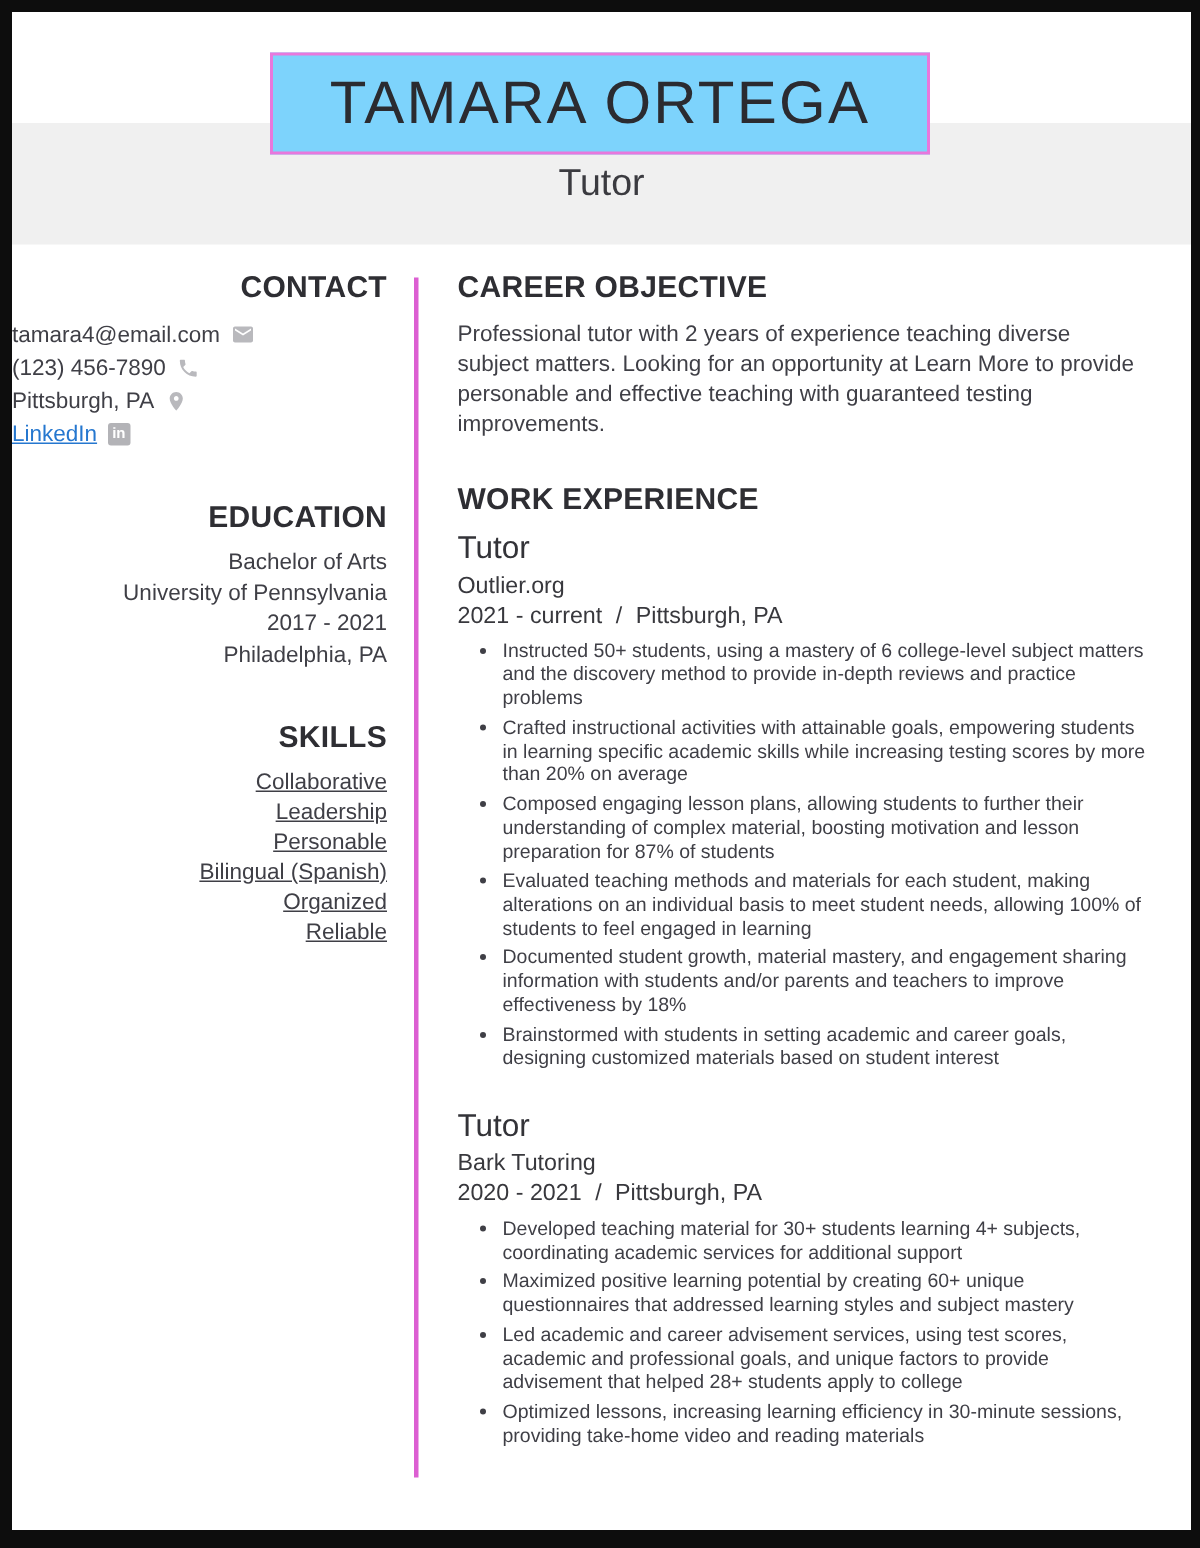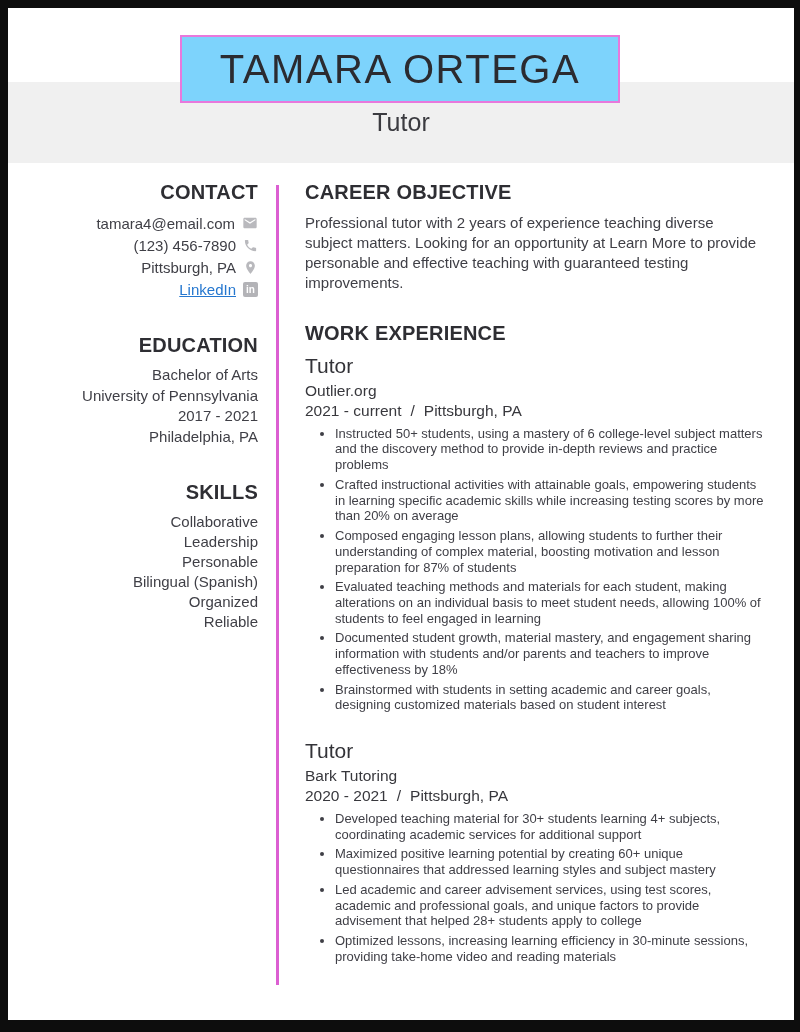--- a/index.html
+++ b/index.html
@@ -31,32 +31,32 @@
   .divider { position:absolute; left:268px; top:22px; width:3px; height:800px; background:#dc5fd2; }
 
   aside { width:270px; padding:18px 20px 0 0; text-align:right; }
   main  { flex:1; padding:18px 30px 0 27px; }
 
   .sec-heading { font-size:20px; font-weight:700; color:#2e2e33; letter-spacing:.2px; margin-bottom:9px; }
   aside .sec-heading { margin-bottom:8px; }
   .sidebar-section + .sidebar-section { margin-top:34px; }
 
   .contact-item {
-    display:flex; justify-content:flex-end; align-items:center; gap:7px;
+    display:flex; align-items:center; gap:7px;
     height:22px; font-size:15px; color:#3f3f46; white-space:nowrap;
   }
   .contact-item svg { flex:0 0 auto; display:block; }
   .link { color:#2577cf; text-decoration:underline; cursor:pointer; }
   .li-badge {
     width:15px; height:15px; background:#b3b3b7; border-radius:2px;
     color:#ffffff; font-size:10px; font-weight:700; line-height:15px; text-align:center;
   }
 
   .plain-line { font-size:15px; line-height:20.5px; color:#3f3f46; white-space:nowrap; }
-  .skill-line { font-size:15px; line-height:20px;  color:#3f3f46; }
+  .skill-line { font-size:15px; line-height:20px;  color:#3f3f46;text-decoration:underline; }
 
   .objective-text { font-size:15px; line-height:1.33; color:#3f3f46; }
   .we-section { margin-top:29px; }
 
   .job-title { font-size:21px; font-weight:400; color:#333338; margin-bottom:4px; }
   .company   { font-size:15.5px; color:#38383d; margin-bottom:2px; }
   .job-meta  { font-size:15.5px; color:#38383d; margin-bottom:6px; }
   .job-meta .sep { display:inline-block; margin:0 9px; }
   .job + .job { margin-top:26px; }
 

